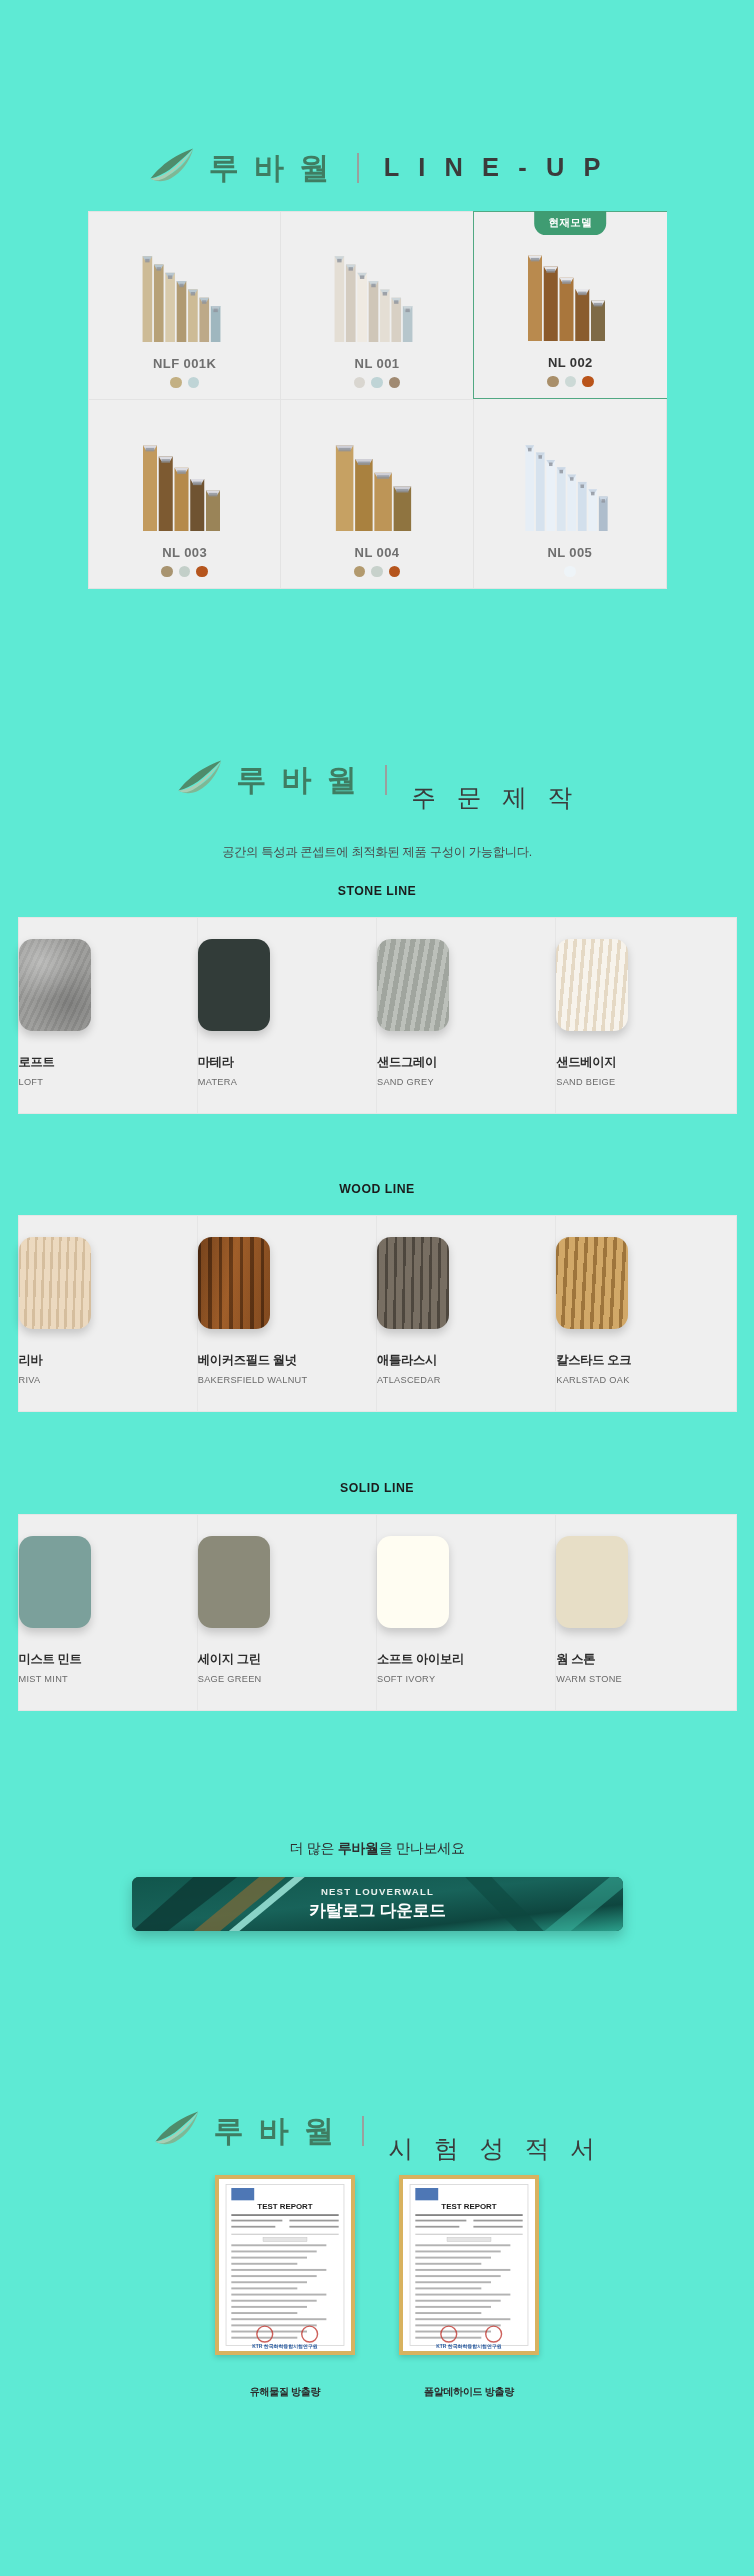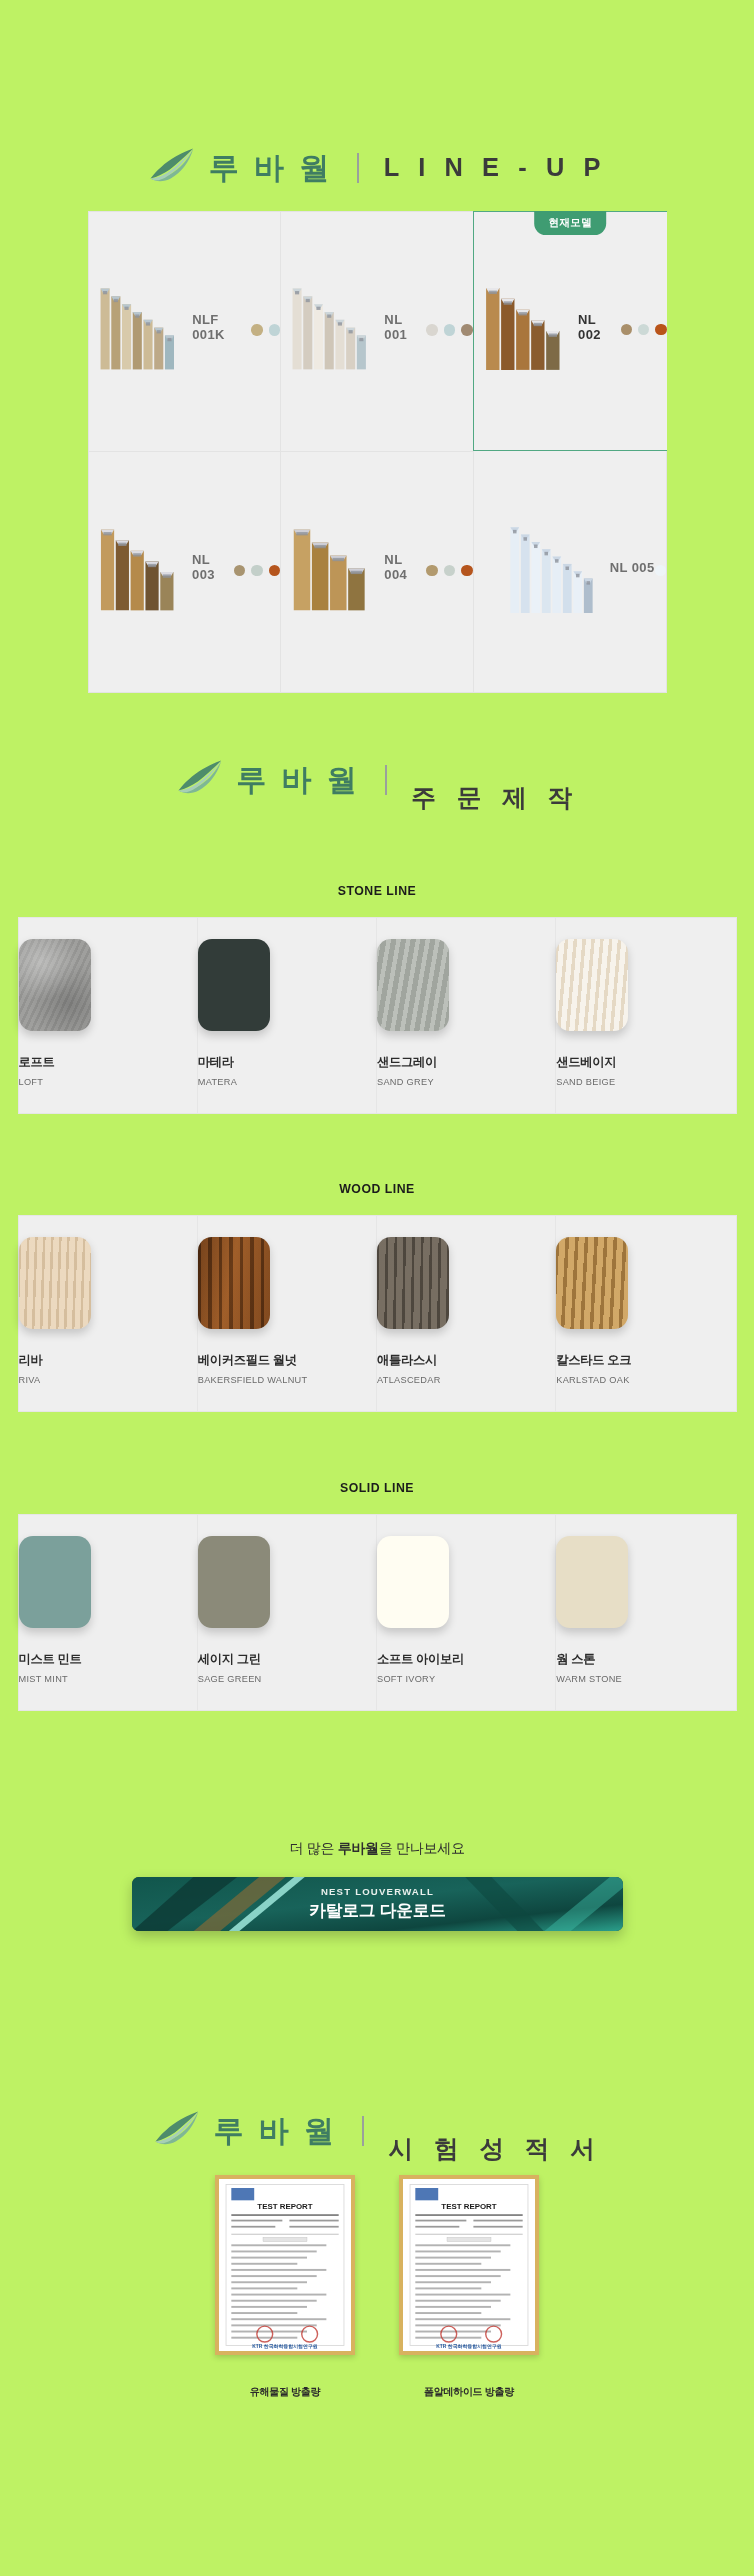--- a/index.html
+++ b/index.html
@@ -2,35 +2,35 @@
 <html lang="ko" style="font-size:14px"><head>
 <meta charset="utf-8">
 <style>
   * { margin:0; padding:0; box-sizing:border-box; }
   html,body { background:#efefef; }
   body {
     width:754px; height:2576px;
     font-family:"Liberation Sans","DejaVu Sans",sans-serif;
     color:#333; position:relative; overflow:hidden;
   }
-  .page { width:754px; height:2576px; background:#bef264; position:relative; }
+  .page { width:754px; height:2576px; background:#5eead4; position:relative; }
 
   
   .brand-head { display:flex; align-items:center; justify-content:center; gap:12.3px; }
   .leaf { width:49px; height:42px; flex:0 0 auto; }
   .brand-ko { font-size:30px; font-weight:700; color:#3f7d62; letter-spacing:3.5px; line-height:1; }
   .brand-div { width:1.8px; height:30px; background:#9aa09d; margin:0 12.3px; }
   .brand-en { font-size:25.4px; font-weight:600; color:#3b3b3b; letter-spacing:6.1px; line-height:1; }
-  .brand-en.ko { font-size:24.6px; letter-spacing:7px; color:#3b3b3b; font-weight:700;margin-top:36px;}
+  .brand-en.ko { font-size:24.6px; letter-spacing:7px; color:#3b3b3b; font-weight:400;margin-top:36px;}
 
   
   .lineup-wrap { position:absolute; left:88px; top:211px; width:579px; }
   .lineup-grid { display:grid; grid-template-columns:repeat(3,1fr); border:0.9px solid #e3e3e3; background:#efefef; }
   .lu-cell { position:relative; border-right:0.9px solid #e3e3e3; border-bottom:0.9px solid #e3e3e3;
-             height:240px; display:flex; flex-direction:row; align-items:center; justify-content:flex-end; padding-bottom:3px; }
+             height:188px; display:flex; flex-direction:column; align-items:center; justify-content:flex-end; padding-bottom:11px; }
   .lineup-grid .lu-cell:nth-child(3n) { border-right:none; }
   .lineup-grid .lu-cell:nth-child(n+4) { border-bottom:none; }
   .lu-cell.active { border:1.8px solid #51a883; margin:-0.9px; z-index:3; background:#efefef; }
   .badge { position:absolute; top:-0.9px; left:50%; transform:translateX(-50%);
            background:#3f9c72; color:#fff; font-size:10.5px; font-weight:700; letter-spacing:0.4px;
            padding:4.4px 14px 5.3px; border-radius:0 0 11.4px 11.4px; }
   .panel-art { width:110px; height:105px; margin-bottom:7px; }
   .lu-name { font-size:13px; font-weight:700; color:#333; letter-spacing:0.4px; margin-bottom:6.1px; }
   .lu-name.muted { color:#6f6f6f; font-weight:700; }
   .dots { display:flex; gap:6.1px; }
@@ -273,20 +273,21 @@
   <div class="brand-head custom-head">
     <svg class="leaf" viewBox="0 0 60 52">
       <path d="M57 2C44 6 28 15 17 25c-5 4-9 9-13 14 9-2 17-6 24-11C37 21 49 10 57 2z" fill="#4e8c6b"></path>
       <path d="M4 39c10 1 21-2 30-9 9-6 17-16 23-28-5 17-15 30-28 37-8 4-17 5-25 0z" fill="#7fb795"></path>
       <path d="M57 2C47 17 36 30 22 38c-6 3-12 5-18 1 11-1 22-7 31-15C44 16 52 9 57 2z" fill="#a7cfb5"></path>
     </svg>
     <span class="brand-ko">루 바 월</span>
     <span class="brand-div"></span>
     <span class="brand-en ko">주 문 제 작</span>
   </div>
+  <div class="sub2">공간의 특성과 콘셉트에 최적화된 제품 구성이 가능합니다.</div>
 
   <div id="line-sections">
       <div class="line-sec" style="top: 884px;">
         <div class="line-title">
        <span class="rule l"></span>
        <span class="lt">STONE LINE</span>
        <span class="rule r"></span>
      </div>
      <div class="sw-grid">
           <div class="sw-cell">

